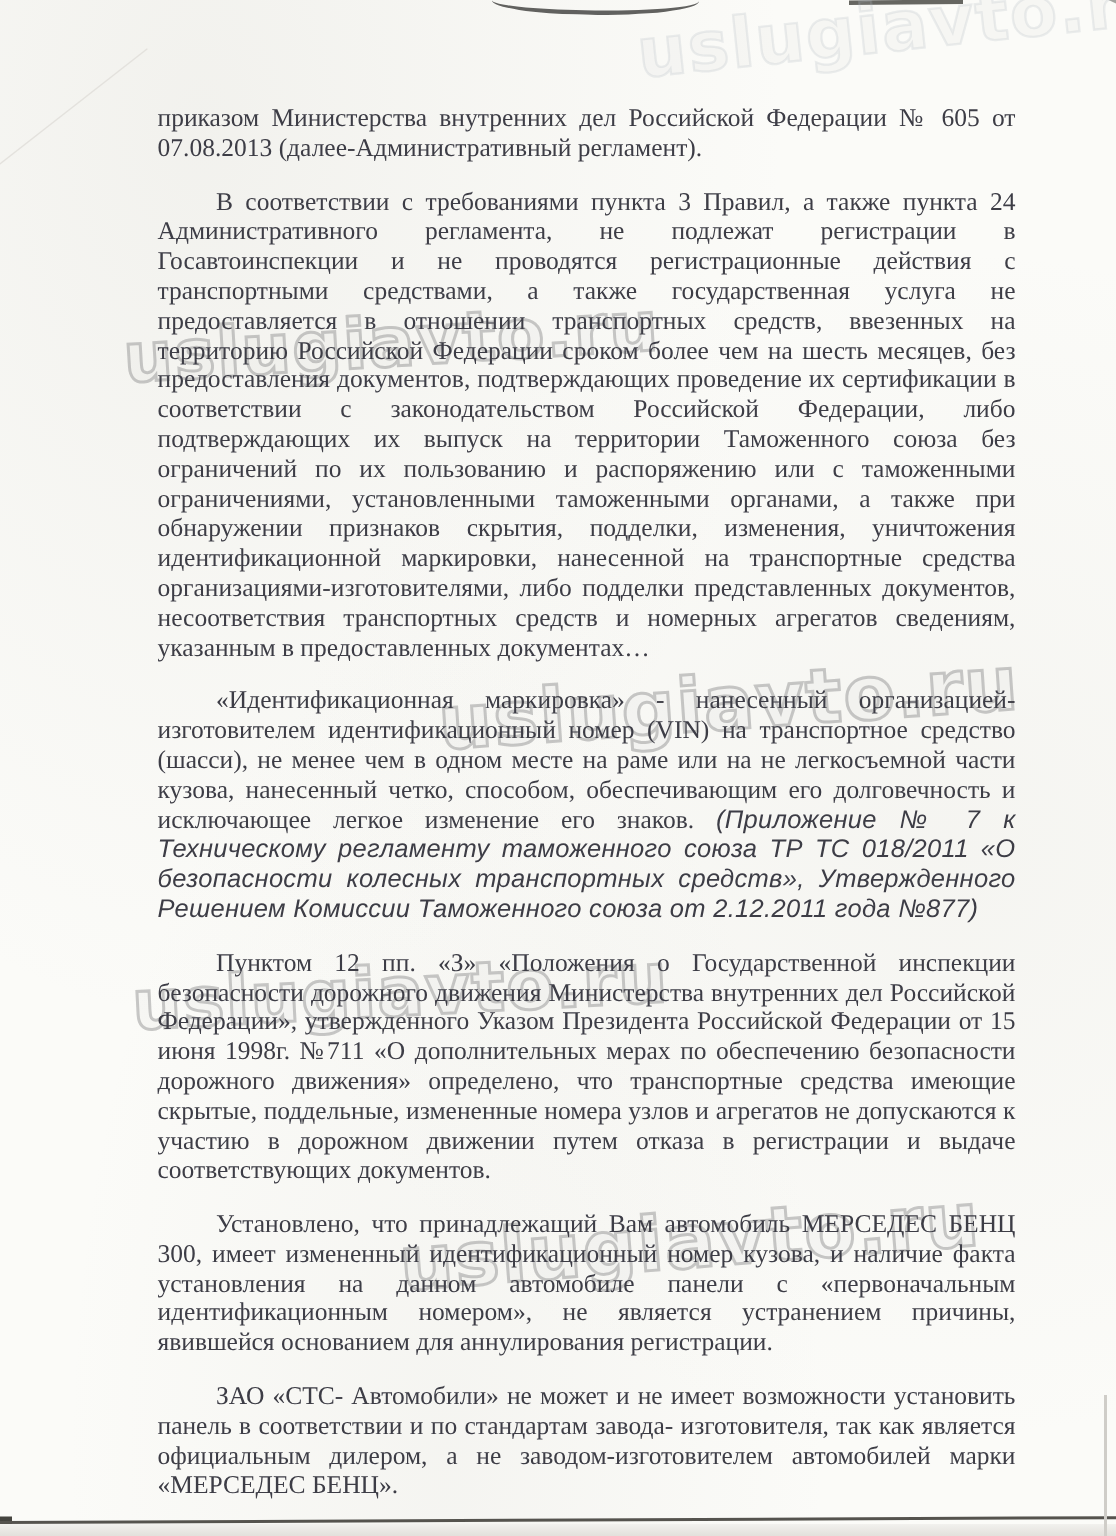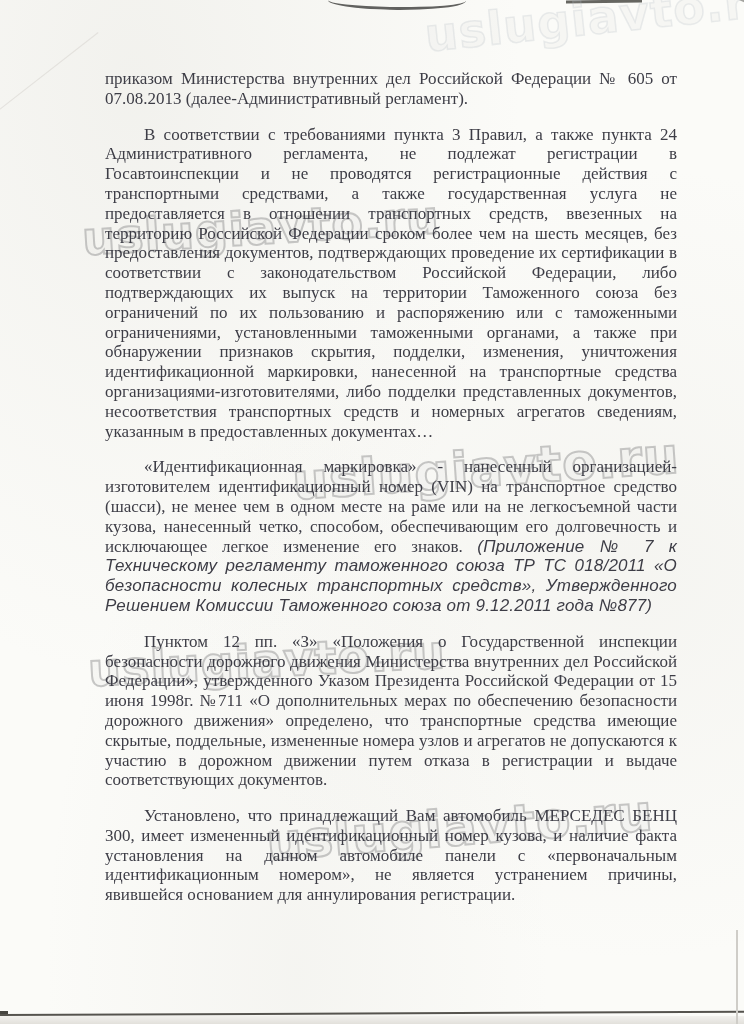--- a/index.html
+++ b/index.html
@@ -117,27 +117,30 @@
 
   <div class="textblock">
     <p class="no-indent">
       <span>приказом Министерства внутренних дел Российской Федерации  № 605 от 07.08.2013 (далее-Административный регламент).</span>
     </p>
     <p>
       <span>В соответствии с требованиями пункта 3 Правил, а также  пункта 24 Административного регламента,  не подлежат регистрации в Госавтоинспекции и не  проводятся регистрационные действия с  транспортными средствами, а также государственная услуга не предоставляется в отношении транспортных средств, ввезенных  на территорию Российской Федерации сроком более чем на шесть месяцев, без предоставления документов, подтверждающих проведение их  сертификации в соответствии с законодательством Российской Федерации, либо  подтверждающих их выпуск на территории Таможенного союза  без ограничений по их пользованию и распоряжению  или с таможенными ограничениями, установленными таможенными органами, а также при обнаружении признаков скрытия, подделки, изменения, уничтожения идентификационной маркировки, нанесенной на транспортные средства организациями-изготовителями, либо подделки представленных документов, несоответствия транспортных средств и номерных агрегатов сведениям, указанным в предоставленных документах…</span>
     </p>
     <p>
       <span>«Идентификационная маркировка» - нанесенный организацией-изготовителем идентификационный номер (VIN) на транспортное средство (шасси), не менее чем в одном месте на раме или на не легкосъемной части кузова, нанесенный четко, способом, обеспечивающим его долговечность и исключающее легкое изменение его знаков. </span>
-      <em class="cite">(Приложение № 7 к Техническому регламенту таможенного союза ТР ТС 018/2011 «О безопасности колесных транспортных средств», Утвержденного Решением Комиссии Таможенного союза от 9.12.2011 года №877)</em>
+      <em class="cite">(Приложение № 7 к Техническому регламенту таможенного союза ТР ТС 018/2011 «О безопасности колесных транспортных средств», Утвержденного Решением Комиссии Таможенного союза от 2.12.2011 года №877)</em>
     </p>
     <p>
       <span>Пунктом 12 пп. «З»  «Положения о Государственной инспекции безопасности дорожного движения Министерства внутренних дел Российской Федерации», утвержденного  Указом Президента Российской Федерации от 15 июня 1998г. №711 «О дополнительных мерах по обеспечению безопасности дорожного движения» определено, что  транспортные средства имеющие скрытые, поддельные, измененные номера узлов и агрегатов не допускаются к участию в дорожном движении путем отказа в регистрации и выдаче соответствующих документов.</span>
     </p>
     <p>
       <span>Установлено, что  принадлежащий Вам автомобиль МЕРСЕДЕС  БЕНЦ 300,  имеет измененный  идентификационный номер кузова, и  наличие факта установления  на данном автомобиле  панели с  «первоначальным идентификационным номером», не является  устранением  причины, явившейся основанием для аннулирования регистрации.</span>
+    </p>
+    <p>
+      <span>ЗАО «СТС- Автомобили» не может и не  имеет возможности  установить панель  в соответствии  и по стандартам  завода- изготовителя, так как является официальным дилером,  а не заводом-изготовителем  автомобилей марки «МЕРСЕДЕС БЕНЦ».</span>
     </p>
   </div>
 
   <div class="scan-bottom-blob"></div>
   <div class="scan-bottom-line"></div>
   <div class="scan-bottom-strip"></div>
   <div class="scan-right-line"></div>
 
 </div>
 

